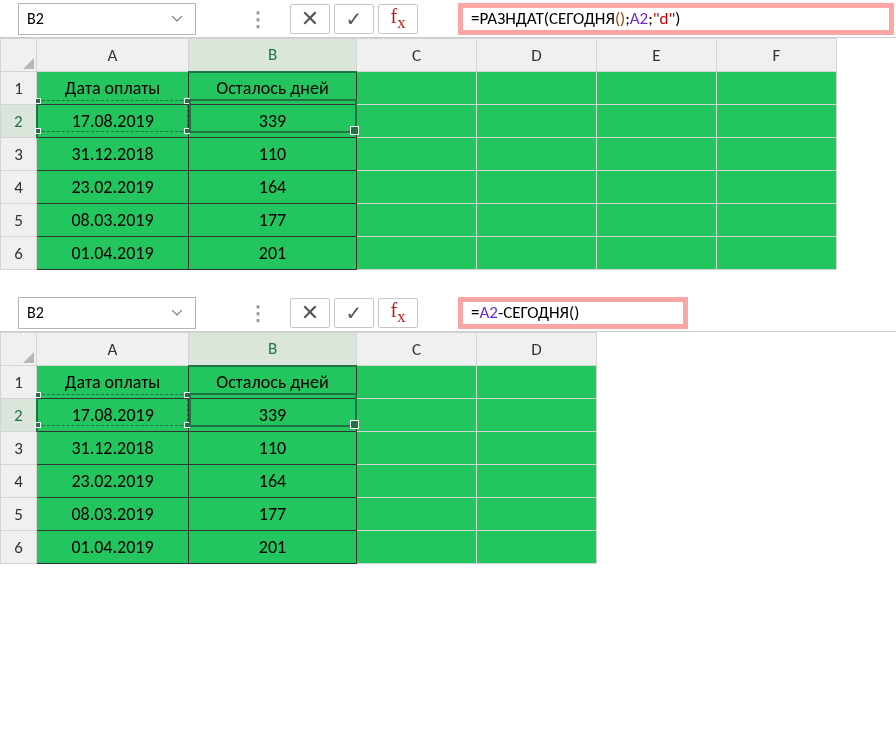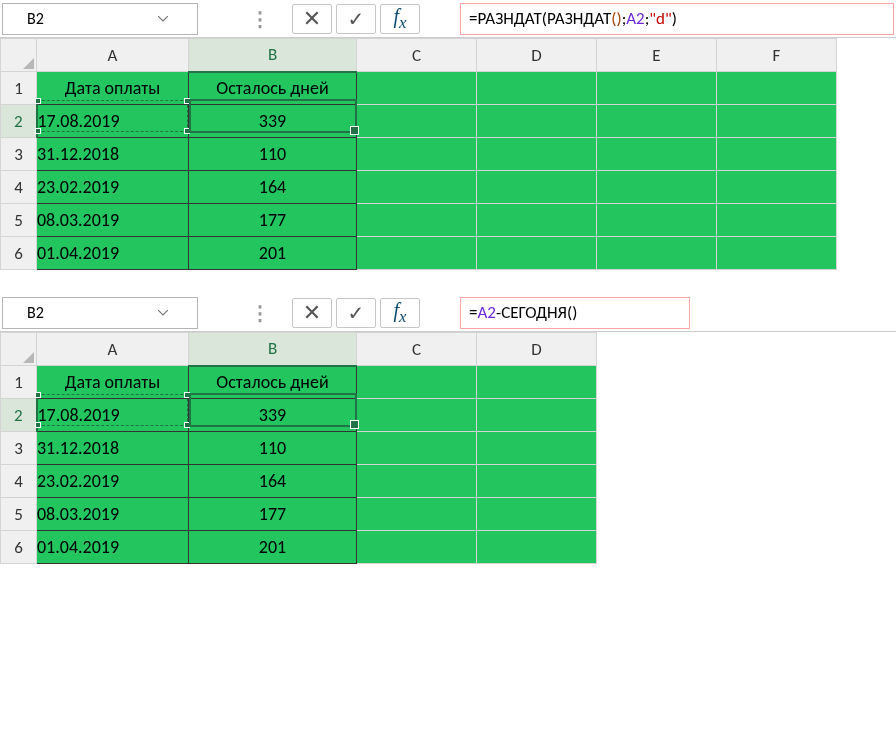--- a/index.html
+++ b/index.html
@@ -8,27 +8,27 @@
     .sheet-block { margin-bottom: 24px; }
     
     .formula-bar {
       display: flex;
       align-items: center;
       height: 38px;
       border-bottom: 1px solid #ccc;
       background: #fff;
     }
     .name-box {
-      width: 196px;
+      width: 178px;
       height: 32px;
       border: 1px solid #b5b5b5;
       display: flex;
       align-items: center;
-      padding: 0 24px;
-      margin: 2px 6px 2px 2px;
+      padding: 0 8px;
+      margin: 2px 6px 2px 18px;
       background: #fff;
       position: relative;
     }
     .name-box-text { flex: 1; font-size: 16px; }
     .name-box-dd {
       width: 20px; height: 20px;
       display: flex; align-items: center; justify-content: center;
       color: #666;
     }
     .fb-sep {
@@ -37,28 +37,28 @@
     .fb-icons {
       display: flex; align-items: center; gap: 4px; padding: 0 4px;
     }
     .fb-icon {
       width: 40px; height: 30px;
       display: flex; align-items: center; justify-content: center;
       border: 1px solid #c7c7c7;
       background: #fff;
       border-radius: 2px;
     }
-    .fx-icon { font-style: italic; font-family: 'Times New Roman', serif; font-size: 20px; color: #0c4a6e; }
+    .fx-icon { font-family: 'Times New Roman', serif; font-size: 20px; color: #b91c1c; }
     .x-icon { font-size: 22px; color: #555; }
     .check-icon { font-size: 20px; color: #555; }
     
     .formula-input {
       flex: 1;
       height: 32px;
-      border: 1px solid #fca5a5;
+      border: 5px solid #fca5a5;
       margin: 2px 2px 2px 36px;
       padding: 0 8px;
       display: flex;
       align-items: center;
       background: #fff;
       font-size: 17px;
       font-family: Calibri, Arial, sans-serif;
     }
     .formula-input .fpart-black { color: #000; }
     .formula-input .fpart-brown { color: #a84207; }
@@ -114,21 +114,21 @@
     .row-head.sel {
       background: #d9e6d9;
       color: #217346;
       border-right: 2px solid #217346;
     }
     .data-cell {
       font-size: 18px;
       padding: 0 6px;
       background: #22c55e;
     }
-    .data-cell.right { text-align: left; }
+    .data-cell.right { text-align: center; }
     .data-cell.center { text-align: center; }
     .data-head {
       font-weight: bold;
       font-size: 18px;
       padding: 0 4px;
       text-align: left;
       border-bottom: 1px solid #333 !important;
       border-left: 1px solid #333 !important;
       border-right: 1px solid #333 !important;
       border-top: 1px solid #333 !important;
@@ -184,21 +184,21 @@
       <div class="fb-icon">
           <span class="check-icon">✓</span>
         </div>
       <div class="fb-icon">
           <span class="fx-icon">f<sub>x</sub></span>
         </div>
     </div>
     <div class="formula-input">
         <span class="fpart-black">=РАЗНДАТ</span>
         <span class="fpart-black">(</span>
-        <span class="fpart-black">РАЗНДАТ</span>
+        <span class="fpart-black">СЕГОДНЯ</span>
         <span class="fpart-brown">()</span>
         <span class="fpart-black">;</span>
         <span class="fpart-blue">A2</span>
         <span class="fpart-black">;</span>
         <span class="fpart-red">"d"</span>
         <span class="fpart-black">)</span>
       </div>
   </div>
 
   <div class="grid-wrap">

